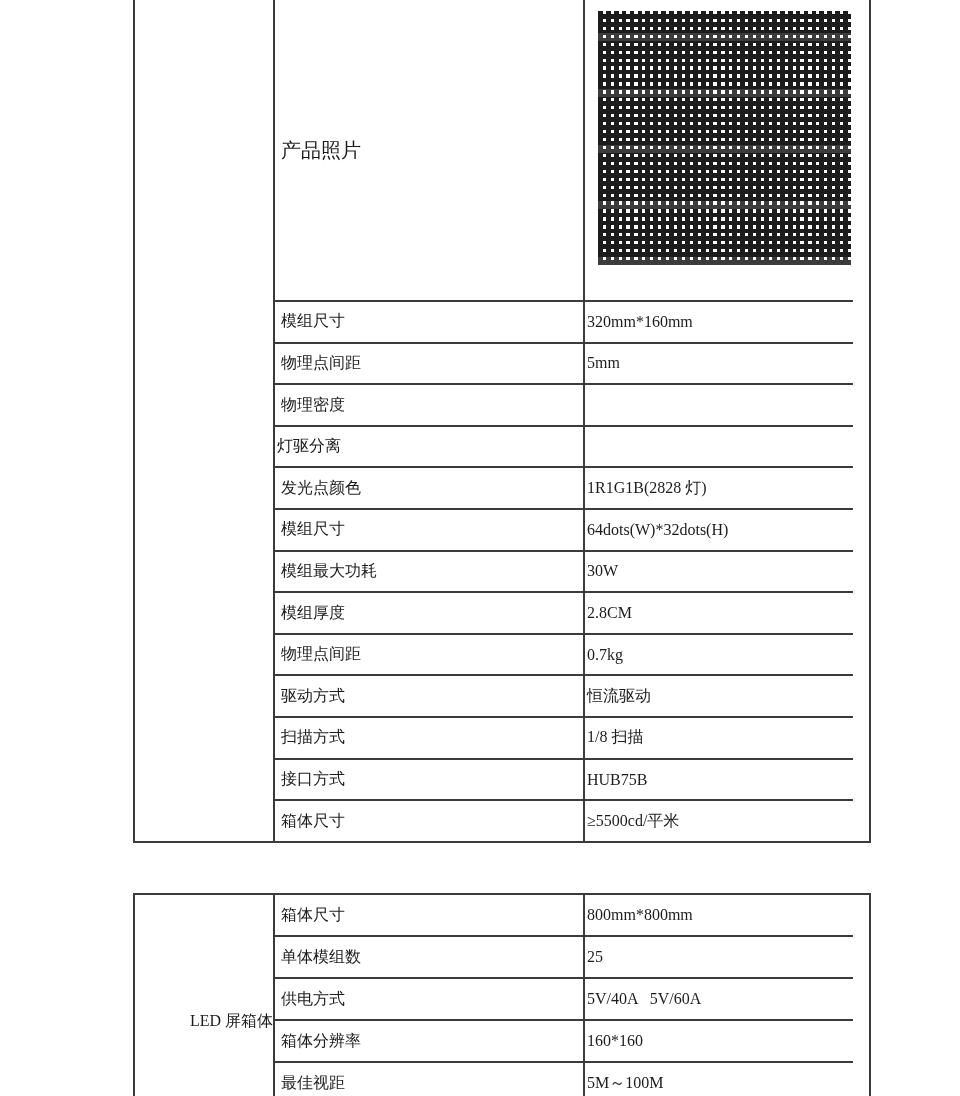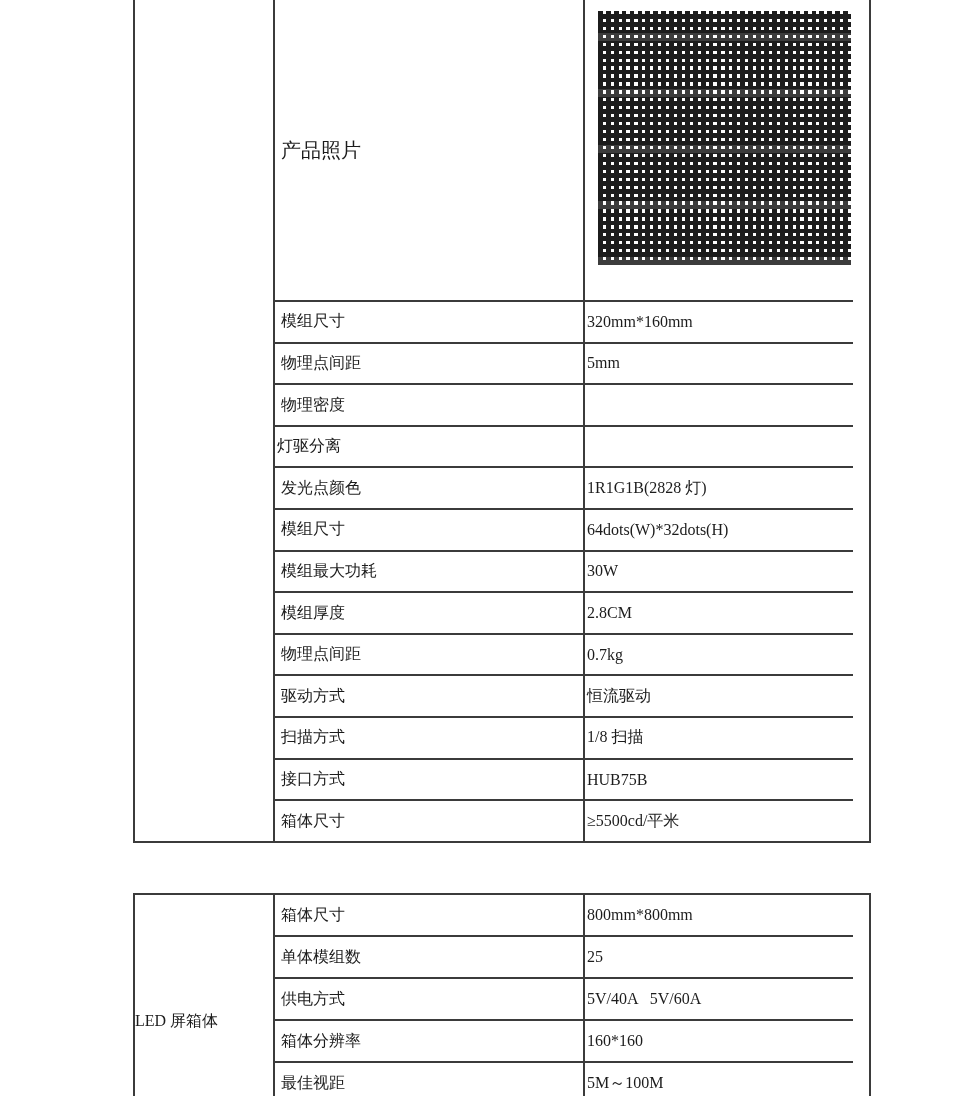--- a/index.html
+++ b/index.html
@@ -54,21 +54,21 @@
 
   .fixed-rows { top:0; bottom:auto; }
   .fixed-rows .row { height:42px; border-top:2px solid #3b3b3b; display:flex; align-items:center; }
   .fixed-rows .row:first-child { height:40px; border-top:none; }
 
   .lab { width:310px; padding-left:8px; font-size:16px; white-space:pre; }
   .val { flex:1; padding-left:4px; font-size:16px; white-space:pre; }
 
   .group-label {
     position:absolute; left:0; top:116px; width:138px;
-    text-align:left; font-size:16px;
+    text-align:right; font-size:16px;
   }
 </style>
 </head>
 <body>
 
 <div class="page">
 
   <section class="spec-table table-one">
     <div class="vline v1"></div>
     <div class="vline v2"></div>

